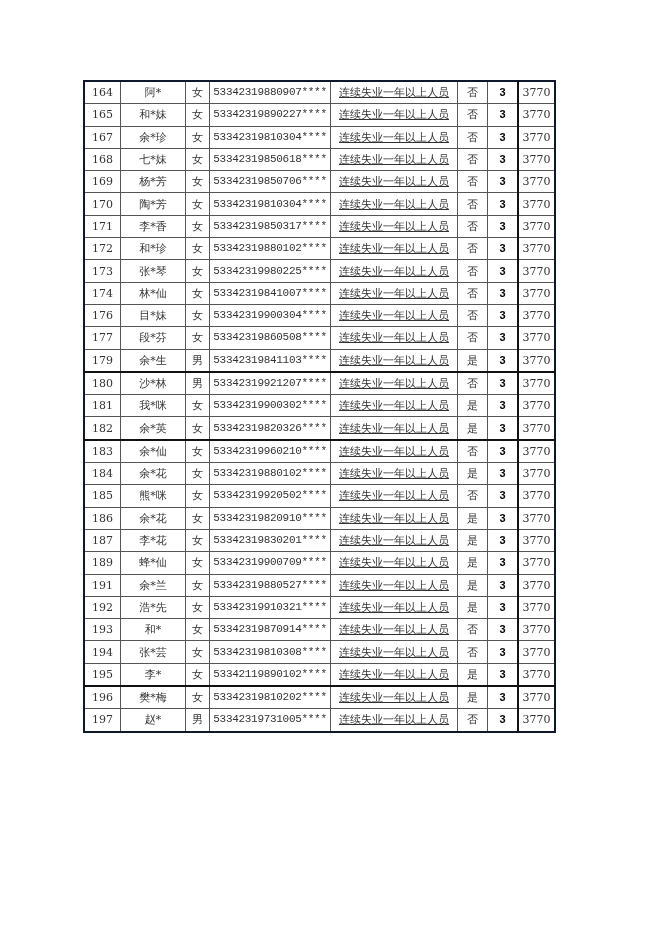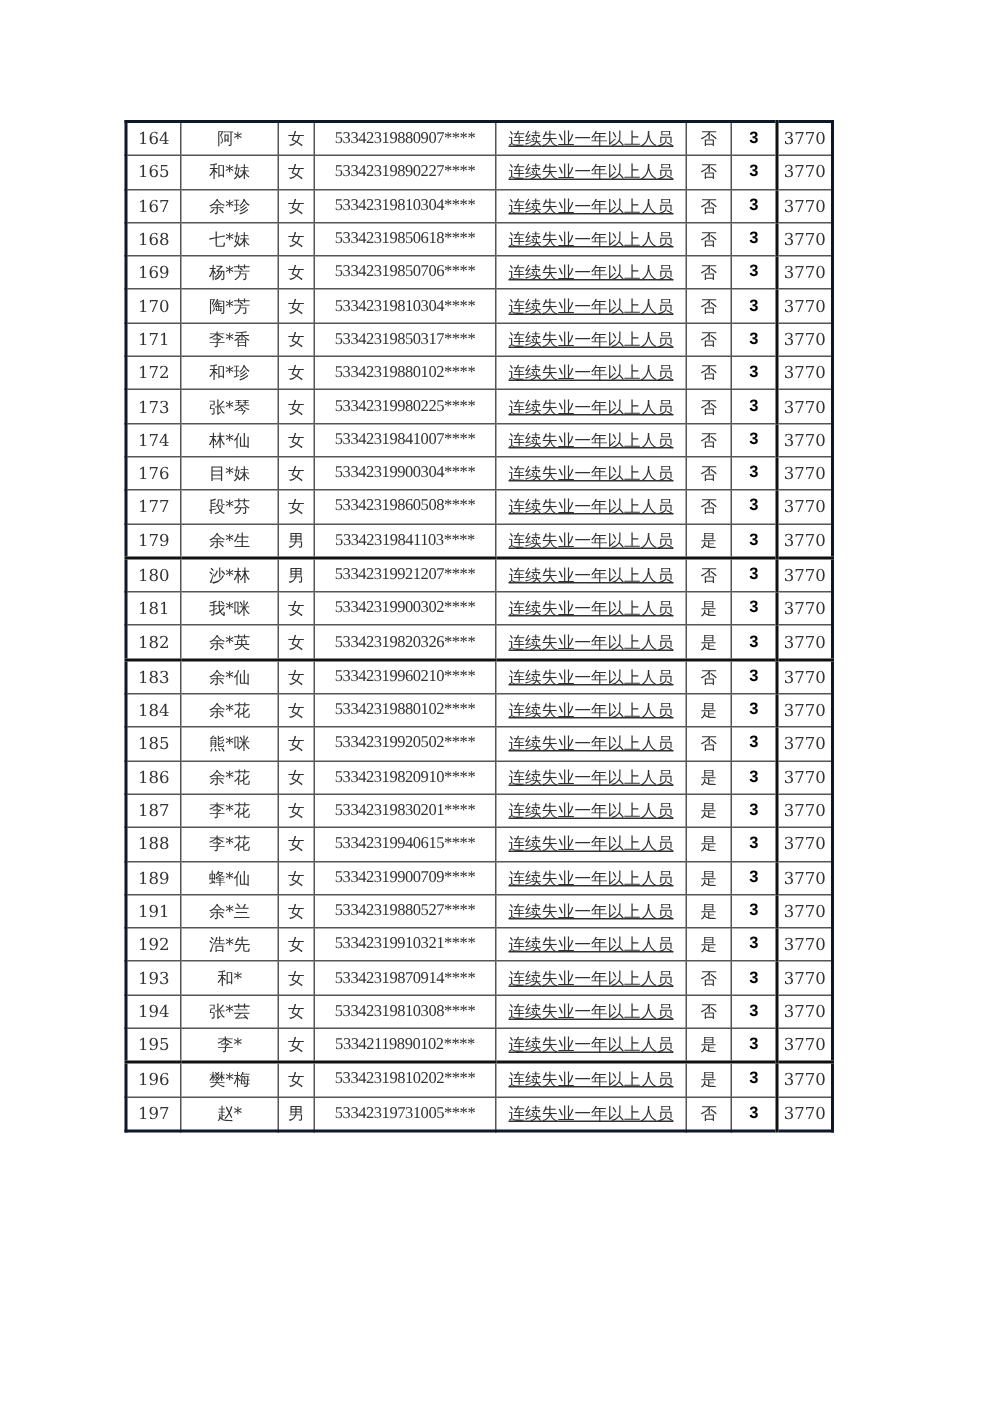--- a/index.html
+++ b/index.html
@@ -5,21 +5,21 @@
     html, body { margin: 0; padding: 0; background: #ffffff; }
     body { width: 662px; height: 936px; position: relative; overflow: hidden;
            font-family: "DejaVu Serif", "Liberation Serif", serif; color: #333; }
     table.sheet { position: absolute; left: 60px; top: 80px; border-collapse: collapse;
                   border: 2px solid #0f172a; table-layout: fixed; margin-left: 23px; }
     table.sheet td { height: 21.3px; padding: 0; border: 1px solid #555; text-align: center;
                      font-size: 11px; line-height: 21px; white-space: nowrap; overflow: hidden; }
     td.c-no { width: 35px; }
     td.c-name { width: 64px; }
     td.c-sex { width: 23px; }
-    td.c-id { width: 120px; font-family: Liberation Serif, serif; font-size: 10.5px; letter-spacing: -0.3px; }
+    td.c-id { width: 120px; font-family: Liberation Mono, monospace; font-size: 10.5px; letter-spacing: -0.3px; }
     td.c-type { width: 126px; text-decoration: underline; }
     td.c-flag { width: 29px; }
     td.c-months { width: 29px; font-family: "Liberation Sans", sans-serif; font-weight: bold; color: #000; }
     td.c-amt { width: 35px; border-left: 2px solid #111 !important; }
     tr.thick-top td { border-top: 2px solid #111; text-align: center; }
   </style>
 </head>
 <body>
 
 <table class="sheet">
@@ -228,30 +228,20 @@
         <td class="c-no">187</td>
         <td class="c-name">李*花</td>
         <td class="c-sex">女</td>
         <td class="c-id">53342319830201****</td>
         <td class="c-type">连续失业一年以上人员</td>
         <td class="c-flag">是</td>
         <td class="c-months">3</td>
         <td class="c-amt">3770</td>
       </tr>
       <tr>
-        <td class="c-no">188</td>
-        <td class="c-name">李*花</td>
-        <td class="c-sex">女</td>
-        <td class="c-id">53342319940615****</td>
-        <td class="c-type">连续失业一年以上人员</td>
-        <td class="c-flag">是</td>
-        <td class="c-months">3</td>
-        <td class="c-amt">3770</td>
-      </tr>
-      <tr>
         <td class="c-no">189</td>
         <td class="c-name">蜂*仙</td>
         <td class="c-sex">女</td>
         <td class="c-id">53342319900709****</td>
         <td class="c-type">连续失业一年以上人员</td>
         <td class="c-flag">是</td>
         <td class="c-months">3</td>
         <td class="c-amt">3770</td>
       </tr>
       <tr>

